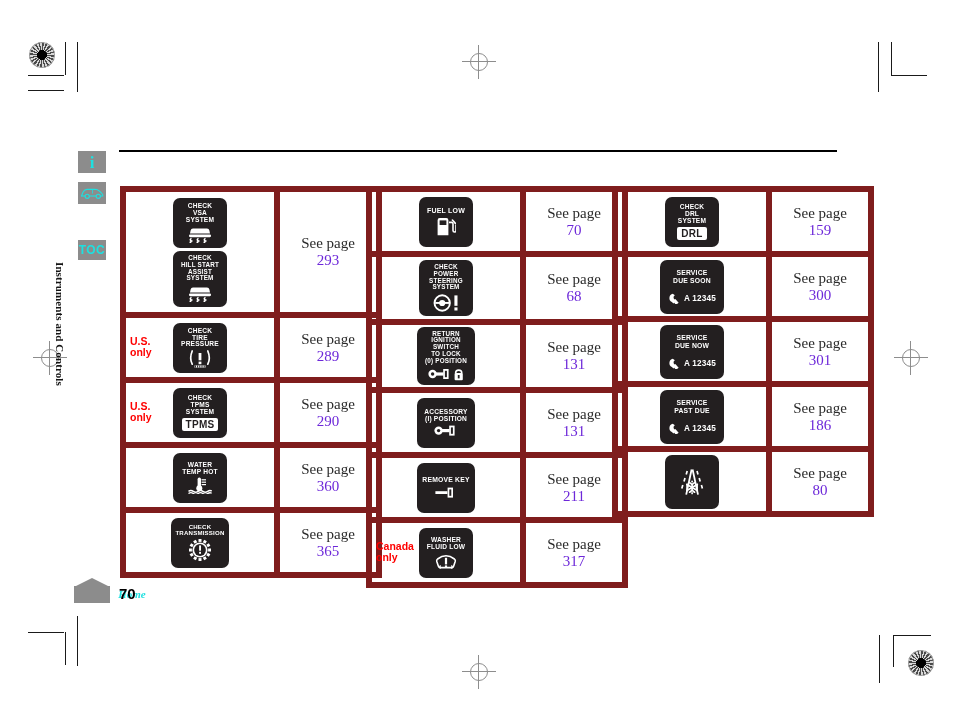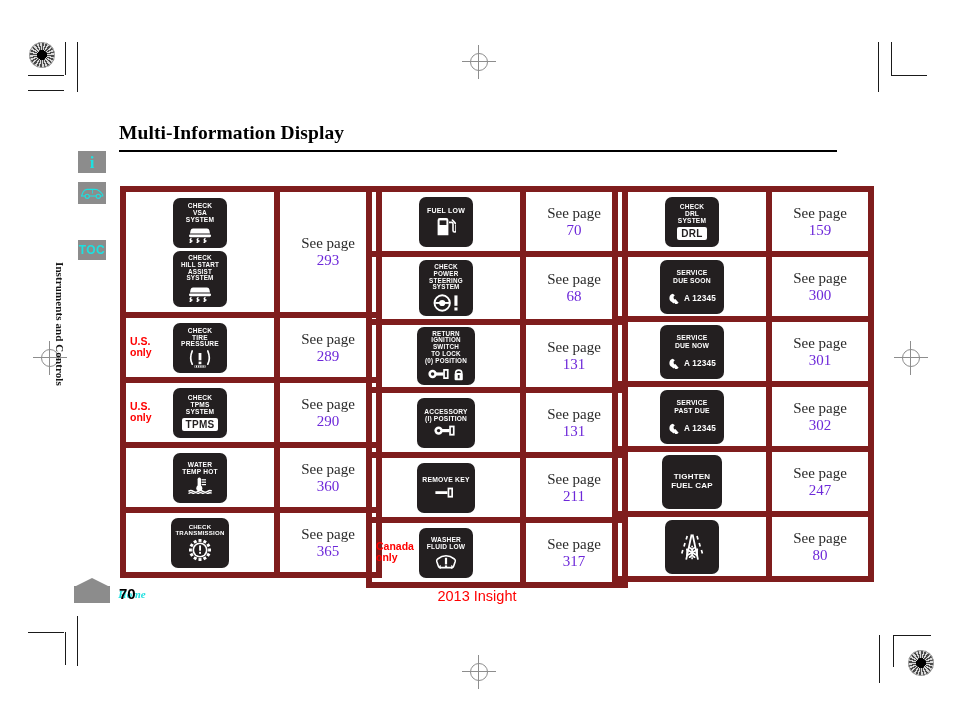--- a/index.html
+++ b/index.html
@@ -135,21 +135,20 @@
     <div class="vline" style="left:77px;top:16px;height:50px;"></div>
   </div>
 
   <div class="mark" style="left:860px;top:600px;width:94px;height:110px;">
     <div class="hline" style="left:33px;top:35px;width:38px;"></div>
     <div class="vline" style="left:33px;top:35px;height:32px;"></div>
     <div class="vline" style="left:19px;top:35px;height:48px;"></div>
     <div class="bullseye" style="left:48px;top:50px;"></div>
   </div>
 
-  <div id="page-title">Multi-Information Display</div>
   <div id="title-rule"></div>
 
   <div class="side-btn" id="side-info">
     <span class="info-i">i</span>
   </div>
 
   <div class="side-btn" id="side-car">
     <svg width="24" height="13" viewBox="0 0 24 13">
       <path d="M1.5 9 L3 5.2 C3.6 3.6 5 2.6 7 2.4 L14.5 2.2 C16.6 2.2 18.4 3 19.8 4.4 L22 6.6
                C22.8 7.2 23 8 22.8 9 L20.6 9" fill="none" stroke="#1ee0e0" stroke-width="1.1" stroke-linecap="round"></path>
@@ -166,21 +165,20 @@
   </div>
 
   <div id="side-tab-label">Instruments and Controls</div>
 
   <div id="home-button">
     <div class="roof"></div>
     <div class="body"></div>
     <div class="lbl">Home</div>
   </div>
   <div id="folio">70</div>
-  <div id="footer-model">2013 Insight</div>
 
   <table class="tbl" id="tbl-1">
       <tbody>
         <tr>
           <td class="c-icon" style="height: 120px;">
             <div class="iconwrap stacked">
               <div class="lcd" style="width: 54px; min-height: 50px; padding: 4px 3px; box-sizing: border-box;">
                 <div class="txt" style="font-size: 6.6px;">
                   <div>CHECK</div>
                   <div>VSA</div>
@@ -544,34 +542,21 @@
                 <div style="margin-top: 9px; display: flex; align-items: center; justify-content: center;">
                   <svg width="14" height="11" viewBox="0 0 14 11">
                     <path d="M4.8 0.7 A4.4 4.4 0 0 0 3.8 8.9 L5.6 10.4 L8 7.6 L6.3 6.2 A2.4 2.4 0 0 1 6.9 2.3 Z" fill="#ffffff"></path>
                     <rect x="6" y="6.4" width="3.4" height="5" transform="rotate(-40 7.7 8.9)" fill="#ffffff"></rect>
                   </svg>
                   <span style="color: rgb(255, 255, 255); font-size: 8.2px; font-weight: bold; margin-left: 2px; letter-spacing: 0.2px; font-family: &quot;Liberation Sans&quot;, sans-serif;">A 12345</span>
                 </div>
               </div>
             </div>
           </td>
-          <td class="c-page"><span>See page</span><span class="pg">302</span></td>
-        </tr>
-        <tr>
-          <td class="c-icon">
-            <div class="iconwrap stacked">
-              <div class="lcd" style="width: 60px; min-height: 54px; padding: 4px 3px; box-sizing: border-box;">
-                <div class="txt" style="font-size: 8px;">
-                  <div>TIGHTEN</div>
-                  <div>FUEL CAP</div>
-                </div>
-              </div>
-            </div>
-          </td>
-          <td class="c-page"><span>See page</span><span class="pg">247</span></td>
+          <td class="c-page"><span>See page</span><span class="pg">186</span></td>
         </tr>
         <tr>
           <td class="c-icon">
             <div class="iconwrap stacked">
               <div class="lcd" style="width: 54px; min-height: 54px; padding: 4px 3px; box-sizing: border-box;">
                 <div style="margin-top: 0px; display: flex; align-items: center; justify-content: center;">
                   <svg width="36" height="28" viewBox="0 0 36 28">
                     <path d="M17.6 1.5 L12.2 26.6" fill="none" stroke="#ffffff" stroke-width="1.8"></path>
                     <path d="M18.6 1.5 L24 26.6" fill="none" stroke="#ffffff" stroke-width="1.8"></path>
                     <path d="M13.2 3 L12.2 6.6 M11 10 L10 13.6 M8.8 17 L7.8 20.6" fill="none" stroke="#ffffff" stroke-width="1.7"></path>

